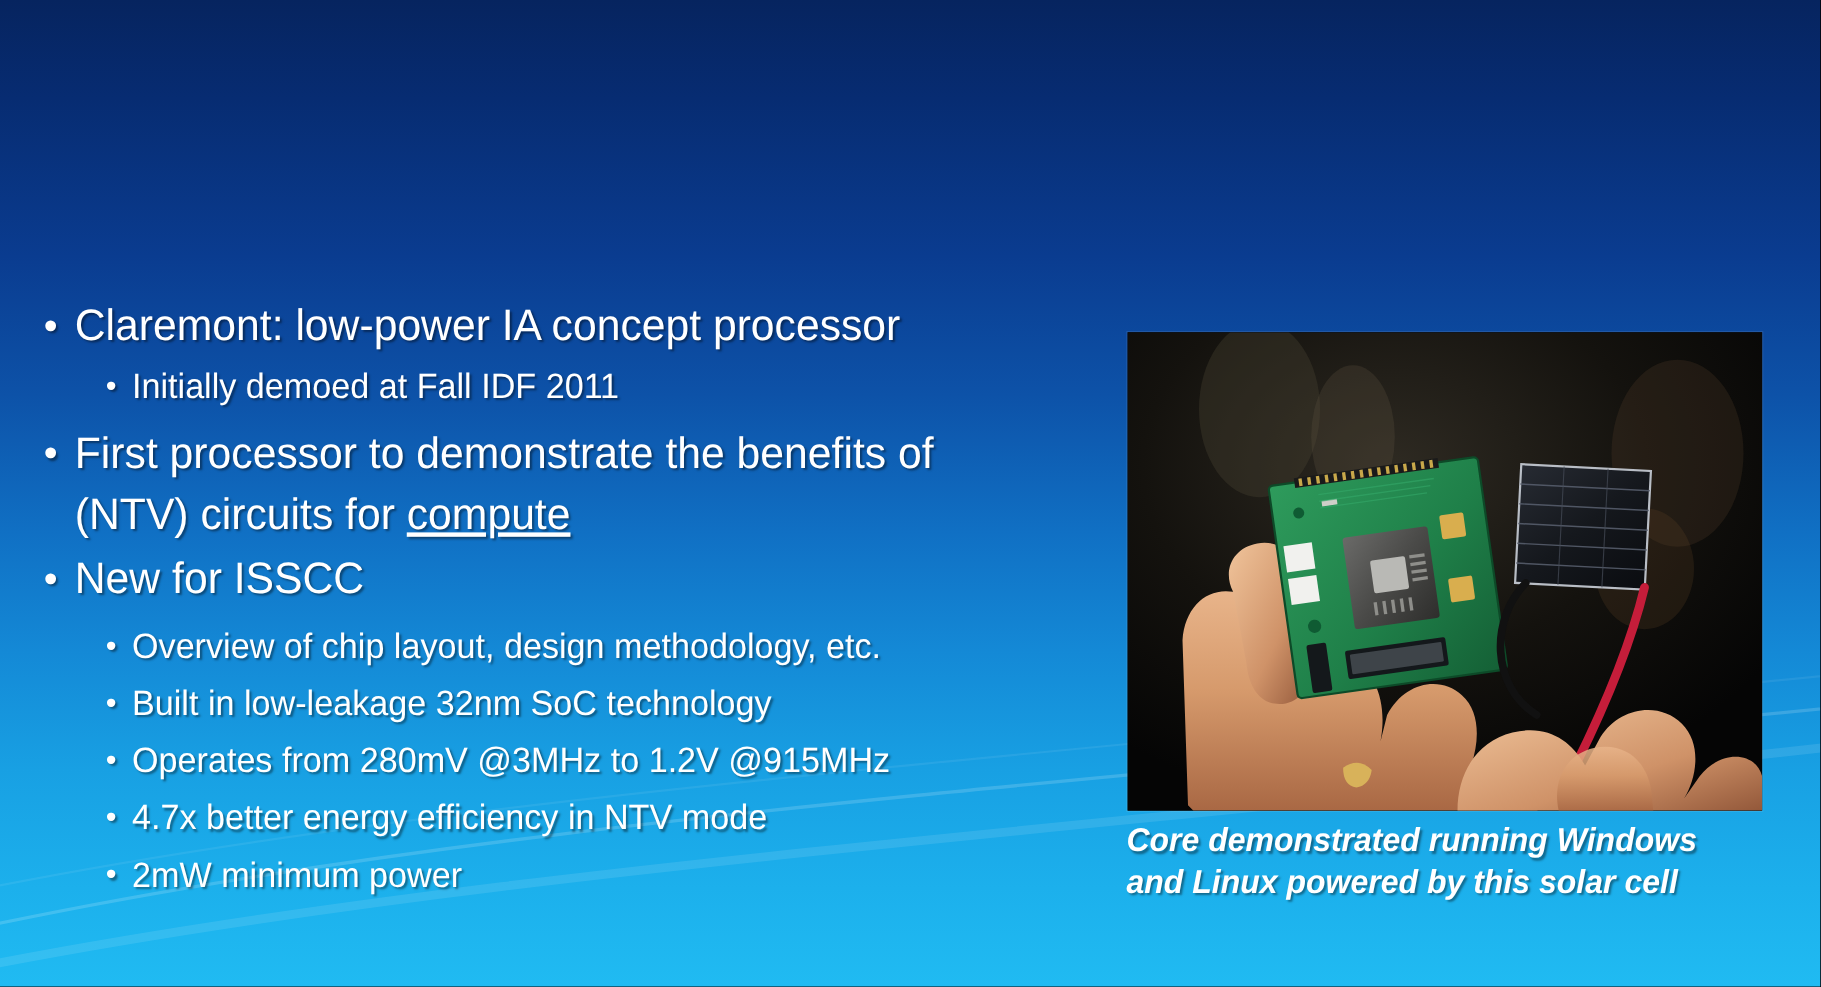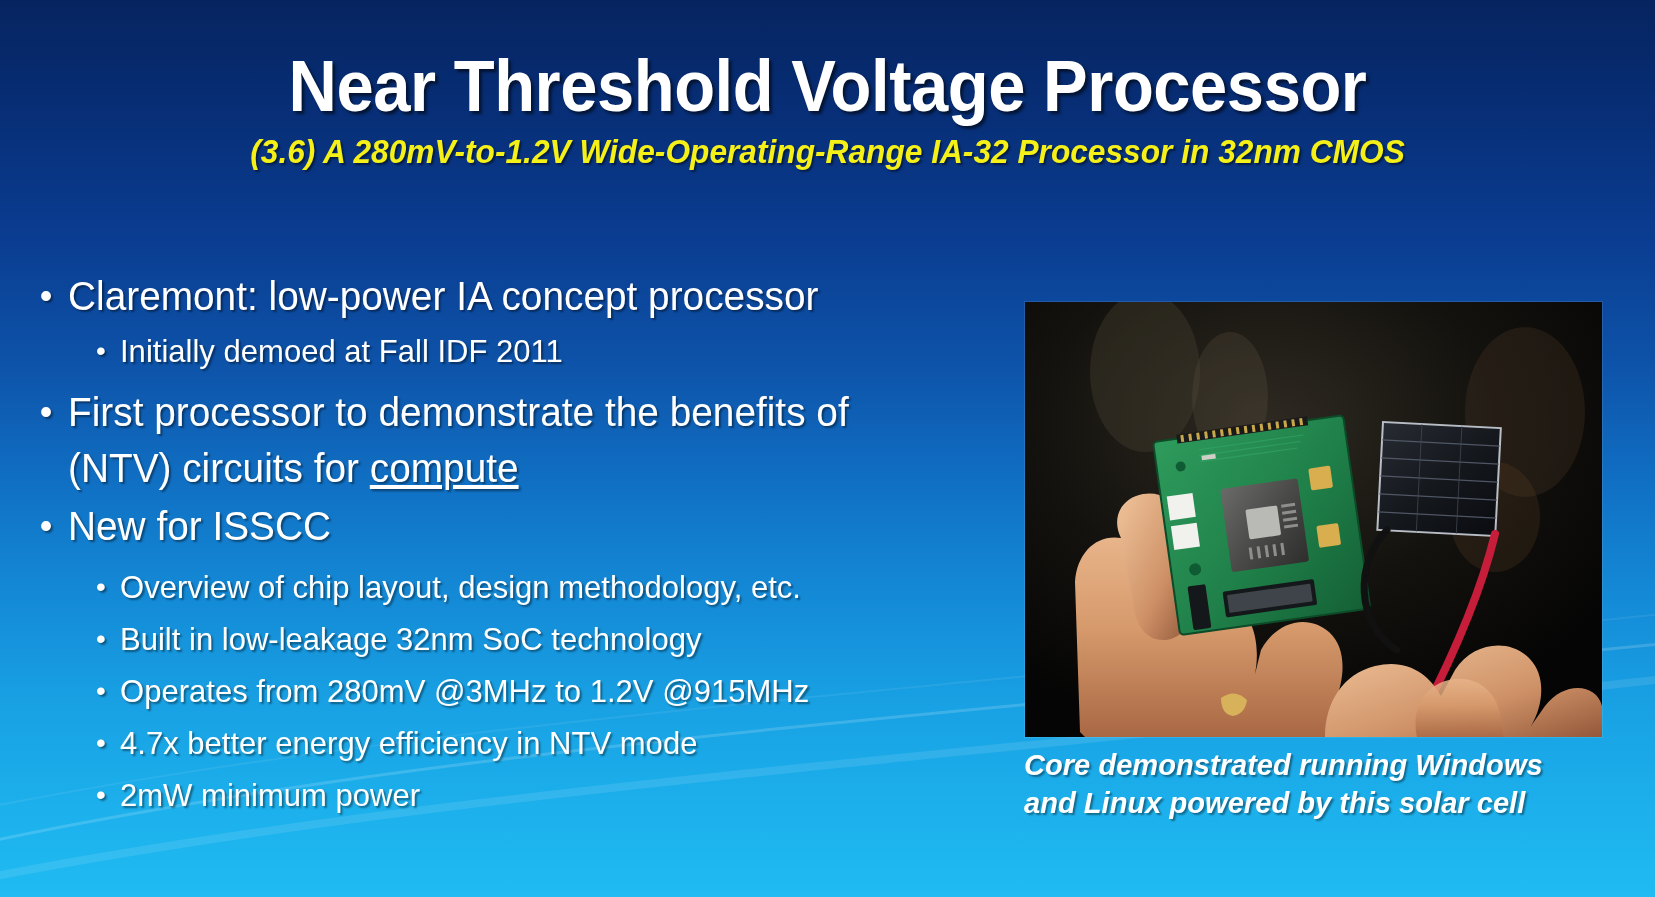--- a/index.html
+++ b/index.html
@@ -159,24 +159,20 @@
 <div class="slide">
 
   <div class="swoosh" style="left:0; top:600px; width:1655px; height:297px;">
     <svg width="1655" height="297" viewBox="0 0 1655 297">
       <path d="M-50,250 C 400,150 900,120 1700,40" stroke="rgba(255,255,255,0.16)" stroke-width="3" fill="none"></path>
       <path d="M-50,285 C 420,190 950,160 1700,75" stroke="rgba(255,255,255,0.10)" stroke-width="8" fill="none"></path>
       <path d="M-50,215 C 380,125 880,95 1700,10" stroke="rgba(255,255,255,0.07)" stroke-width="2" fill="none"></path>
     </svg>
   </div>
 
-  <div class="title-block">
-    <div class="slide-title">Near Threshold Voltage Processor</div>
-    <div class="slide-subtitle">(3.6)  A 280mV-to-1.2V Wide-Operating-Range IA-32 Processor in 32nm CMOS</div>
-  </div>
 
   <div class="body-col">
 
     <div class="bullet lvl1">
       <span class="dot">•</span>
       <span class="txt">Claremont: low-power IA concept processor</span>
     </div>
 
     <div class="bullet lvl2">
       <span class="dot">•</span>

